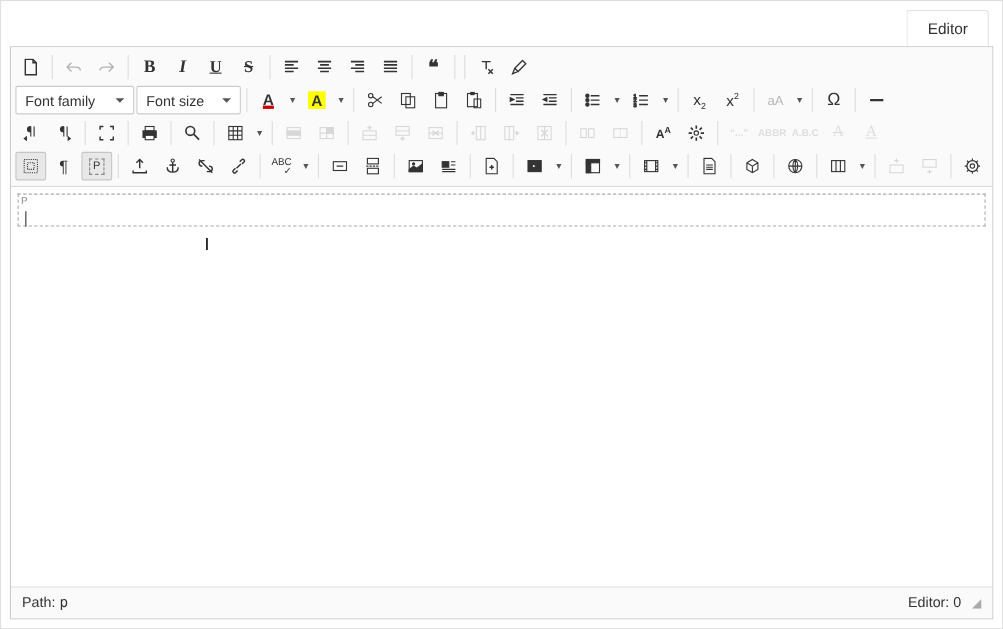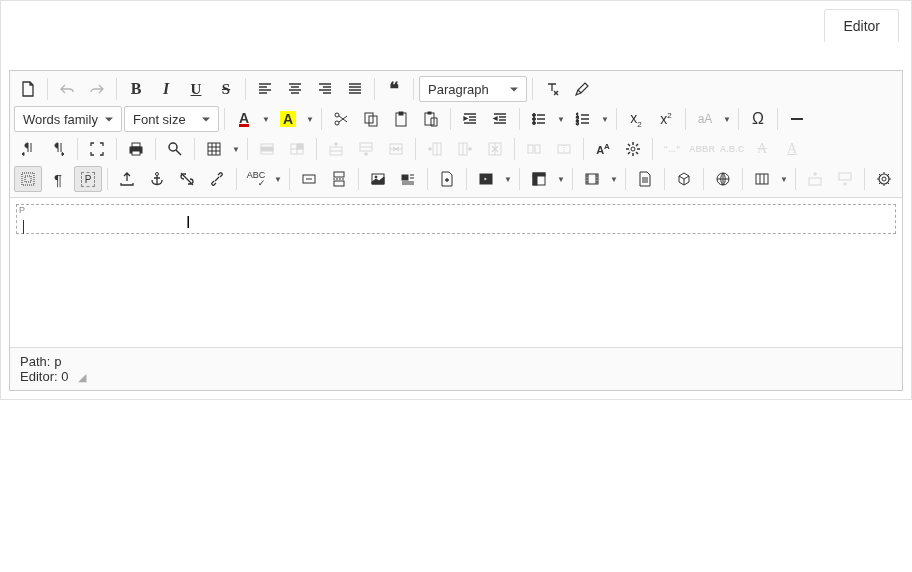--- a/index.html
+++ b/index.html
@@ -1,38 +1,38 @@
 <!DOCTYPE html>
 <html><head>
 <meta charset="utf-8">
 <style>
 * { box-sizing: border-box; margin: 0; padding: 0; }
 body { font-family: Arial, sans-serif; font-size: 13px; background: #fff; color: #333; width: 912px; height: 572px; overflow: hidden; }
-.container { width: 912px; height: 400px; border: 1px solid #e0e0e0; display: flex; flex-direction: column; gap: 28px; }
+.container { width: 912px; height: 572px; border: 1px solid #e0e0e0; display: flex; flex-direction: column; }
 .tabs { display: flex; justify-content: flex-end; padding: 8px 12px 0; gap: 4px; }
 .tab { padding: 8px 18px; cursor: pointer; border: 1px solid transparent; border-bottom: none; border-radius: 3px 3px 0 0; font-size: 14px; }
 .tab.active { border-color: #e0e0e0; background: #fff; }
 .editor-wrap { flex: 1; margin: 0 8px 8px; border: 1px solid #ccc; display: flex; flex-direction: column; }
 .toolbar { border-bottom: 1px solid #d9d9d9; background: #fafafa; padding: 3px; }
 .tb-row { display: flex; flex-wrap: nowrap; align-items: center; gap: 2px; padding: 2px 1px; }
 .btn { width: 28px; height: 26px; display: flex; align-items: center; justify-content: center; cursor: pointer; border: 1px solid transparent; border-radius: 2px; background: transparent; font-size: 14px; position: relative; }
 .btn.disabled { opacity: 0.35; cursor: default; }
 .btn.active { background: #e8e8e8; border-color: #c5c5c5; }
 .sep { width: 1px; height: 22px; background: #ddd; margin: 0 3px; }
 .select { height: 26px; border: 1px solid #ccc; background: #fff; padding: 0 22px 0 8px; font-size: 13px; cursor: pointer; position: relative; display: flex; align-items: center; border-radius: 2px; min-width: 90px; }
 .select::after { content: ""; position: absolute; right: 8px; top: 50%; border: 4px solid transparent; border-top-color: #555; transform: translateY(-20%); }
 .sel-sm { min-width: 95px; }
 .sel-lg { min-width: 108px; }
 .drop { width: 12px; font-size: 8px; display: flex; align-items: center; justify-content: center; color: #555; cursor: pointer; }
 .canvas { flex: 1; padding: 6px; background: #fff; position: relative; }
 .content-block { border: 1px dashed #aaa; padding: 3px 5px 14px; position: relative; min-height: 30px; }
 .content-block .tag { position: absolute; top: 0; left: 2px; font-size: 9px; color: #888; text-transform: uppercase; }
 .caret-line { position: absolute; top: 15px; left: 6px; width: 1px; height: 14px; background: #333; animation: blink 1s step-end infinite; }
 @keyframes blink { 50% { opacity: 0; } }
-.statusbar { display: flex; justify-content: space-between; padding: 6px 10px; font-size: 13px; border-top: 1px solid #ddd; background: #fafafa; flex-direction: column; }
+.statusbar { display: flex; justify-content: space-between; padding: 6px 10px; font-size: 13px; border-top: 1px solid #ddd; background: #fafafa; }
 .resize { color: #aaa; font-size: 11px; margin-left: 6px; }
 .icon { width: 16px; height: 16px; display: flex; align-items: center; justify-content: center; }
 .icon svg { width: 16px; height: 16px; fill: #333; stroke: #333; }
 .txt-icon { font-weight: bold; font-family: 'Times New Roman', serif; }
 .row5-btn { color: #999; }
 .row5-btn .icon svg { fill: #999; stroke: #999; }
 .small-txt { font-size: 9px; color: #aaa; font-weight: bold; }
 .cursor-mark { position: absolute; left: 186px; top: 214px; font-size: 16px; color: #000; pointer-events: none; }
 </style>
 </head>
@@ -109,43 +109,40 @@
               <svg viewBox="0 0 16 16">
                 <path stroke-width="1.5" d="M2 3h12M2 6h12M2 9h12M2 12h12"></path>
               </svg>
             </span>
           </div>
         <div class="sep"></div>
         <div class="btn">
             <span class="txt-icon" style="font-size:18px">❝</span>
           </div>
         <div class="sep"></div>
-        <div class="select sel-lg">
-            <span>Paragraph</span>
-          </div>
         <div class="sep"></div>
         <div class="btn">
             <span class="icon">
               <svg viewBox="0 0 16 16">
                 <path fill="none" stroke-width="1.3" d="M4 3h8M8 3v7 M10 10l4 4m0-4l-4 4"></path>
               </svg>
             </span>
           </div>
         <div class="btn">
             <span class="icon">
               <svg viewBox="0 0 16 16">
                 <path fill="none" stroke-width="1.2" d="M11 2l3 3-7 7-3-3z M4 9l-2 5 5-2"></path>
               </svg>
             </span>
           </div>
       </div>
 
       <div class="tb-row">
         <div class="select sel-lg">
-            <span>Words family</span>
+            <span>Font family</span>
           </div>
         <div class="select sel-sm">
             <span>Font size</span>
           </div>
         <div class="sep"></div>
         <div class="btn">
             <span style="font-weight:bold;border-bottom:3px solid #c00;line-height:12px">A</span>
           </div>
         <div class="drop">▼</div>
         <div class="btn">

